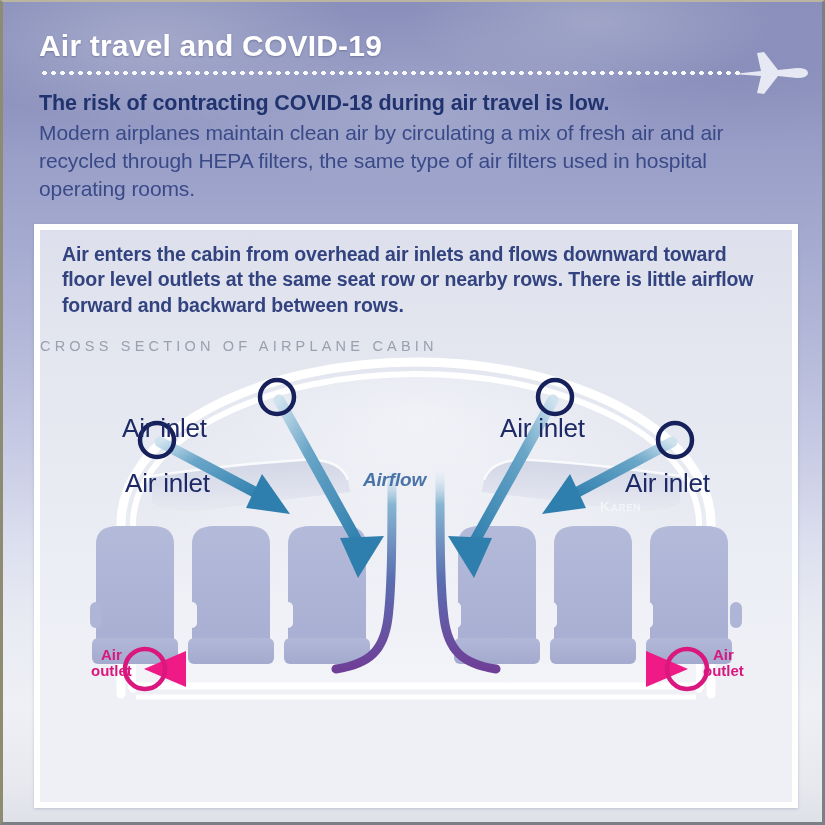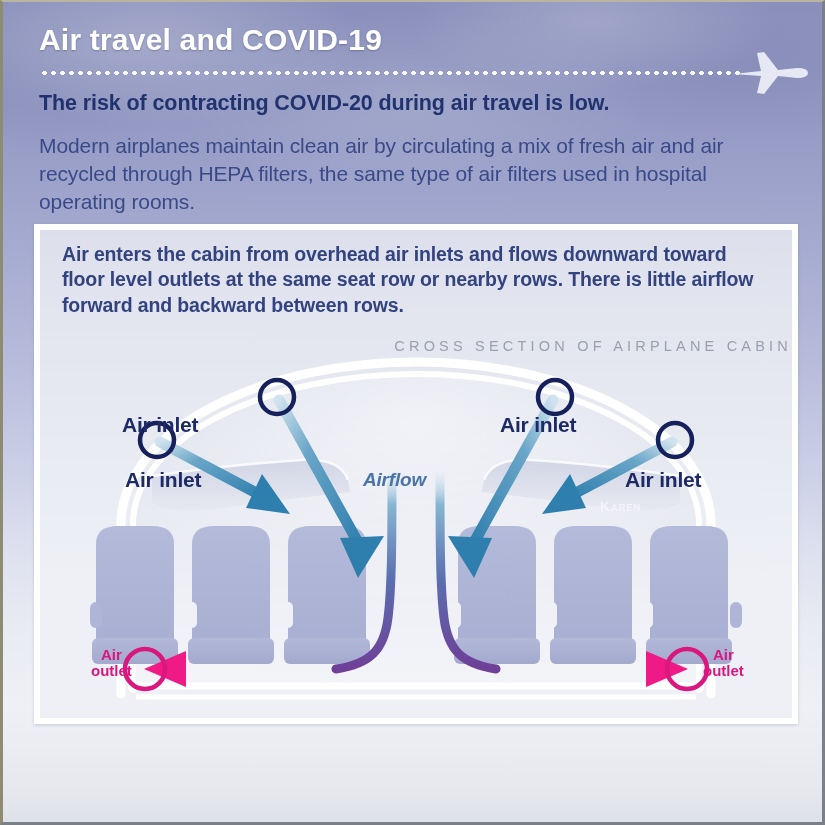--- a/index.html
+++ b/index.html
@@ -35,21 +35,21 @@
       radial-gradient(ellipse 260px 100px at 72% 6%, rgba(255,255,255,.18), rgba(255,255,255,0) 70%),
       radial-gradient(ellipse 340px 130px at 50% 30%, rgba(255,255,255,.14), rgba(255,255,255,0) 70%),
       radial-gradient(ellipse 220px 90px at 90% 24%, rgba(120,126,170,.20), rgba(255,255,255,0) 70%),
       radial-gradient(ellipse 200px 80px at 5% 30%, rgba(120,126,170,.16), rgba(255,255,255,0) 70%);
     pointer-events:none;
   }
 
   
   .header{position:absolute;left:0;top:0;width:825px;height:200px;}
   .title{
-    position:absolute;left:36px;top:21px;
+    position:absolute;left:36px;top:27px;
     font-size:30px;font-weight:bold;color:#ffffff;
     letter-spacing:.2px;
     text-shadow:0 1px 2px rgba(60,64,100,.40);
     white-space:nowrap;
   }
   .dotline{
     position:absolute;left:37px;top:69px;width:700px;height:4px;
     background-image:radial-gradient(circle, #ffffff 45%, rgba(255,255,255,0) 46%);
     background-size:9px 4px;background-repeat:repeat-x;
     opacity:.95;
@@ -59,52 +59,52 @@
   .lead{
     position:absolute;left:36px;top:88px;width:760px;
     color:#2f3e7e;
   }
   .lead .bold{
     display:block;font-size:21.5px;font-weight:bold;color:#21336f;
     letter-spacing:-.1px;line-height:1.30;
   }
   .lead .body{
     display:block;font-size:21px;font-weight:normal;color:#3a4a88;
-    line-height:1.34;letter-spacing:-.1px;margin-top:14px;
+    line-height:1.34;letter-spacing:-.1px;margin-top:1px;
   }
 
   
   .panel{
-    position:absolute;left:31px;top:222px;width:764px;height:500px;
+    position:absolute;left:31px;top:222px;width:764px;height:584px;
     box-sizing:border-box;
     border:6px solid #ffffff;
     background:linear-gradient(180deg,#dde0ec 0%,#e3e5ef 18%,#e9ebf3 45%,#eef0f6 72%,#eef0f5 100%);
     box-shadow:0 1px 3px rgba(90,95,130,.25);
   }
   .panel-text{
     position:absolute;left:22px;top:12px;width:712px;
     font-size:19.5px;font-weight:bold;color:#32437f;
     line-height:1.30;letter-spacing:-.15px;
   }
   .section-label{
-    position:absolute;left:0;top:108px;width:752px;text-align:right;
+    position:absolute;left:0;top:108px;width:752px;text-align:left;
     font-size:14.5px;color:#9aa0ae;letter-spacing:4.2px;font-weight:normal;
   }
   .diagram{position:absolute;left:0;top:126px;width:752px;height:362px;}
 
   .watermark{
     position:absolute;left:560px;top:268px;
     font-size:14px;font-weight:bold;color:rgba(255,255,255,.55);
     letter-spacing:.5px;transform:rotate(-1deg);
     font-variant:small-caps;
   }
 
   
   .lbl{
-    position:absolute;font-size:21px;font-weight:bold;color:#1d2a66;
+    position:absolute;font-size:26px;font-weight:normal;color:#1d2a66;
     white-space:nowrap;letter-spacing:-.2px;
   }
   .lbl-inlet-tl{left:119px;top:411px;}
   .lbl-inlet-tr{left:497px;top:411px;}
   .lbl-inlet-ml{left:122px;top:466px;}
   .lbl-inlet-mr{left:622px;top:466px;}
   .lbl-airflow{
     left:360px;top:467px;font-style:italic;font-weight:bold;
     color:#4a74a8;font-size:19px;
   }
@@ -128,21 +128,21 @@
     <div class="dotline"></div>
 
     <svg class="plane" viewBox="0 0 92 62">
       <g fill="#eef0f8" opacity="0.92">
         <path d="M12 32 L40 29 L36 11 L43 10 L57 28 L76 26 Q87 26 87 31 Q87 36 76 36 L57 34 L43 52 L36 51 L40 34 Z"></path>
         <path d="M46 30.5 L84 29.5 Q88 30.5 84 31.5 L46 32.5 Z"></path>
       </g>
     </svg>
 
     <div class="lead">
-      <span class="bold">The risk of contracting COVID-20 during air travel is low.</span>
+      <span class="bold">The risk of contracting COVID-18 during air travel is low.</span>
       <span class="body">Modern airplanes maintain clean air by circulating a mix of fresh air and air recycled through HEPA filters, the same type of air filters used in hospital operating rooms.</span>
     </div>
   </div>
 
   <div class="panel">
     <div class="panel-text">Air enters the cabin from overhead air inlets and flows downward toward floor level outlets at the same seat row or nearby rows. There is little airflow forward and backward between rows.</div>
     <div class="section-label">CROSS SECTION OF AIRPLANE CABIN</div>
 
     <svg class="diagram" viewBox="0 0 752 362">
       <defs>

